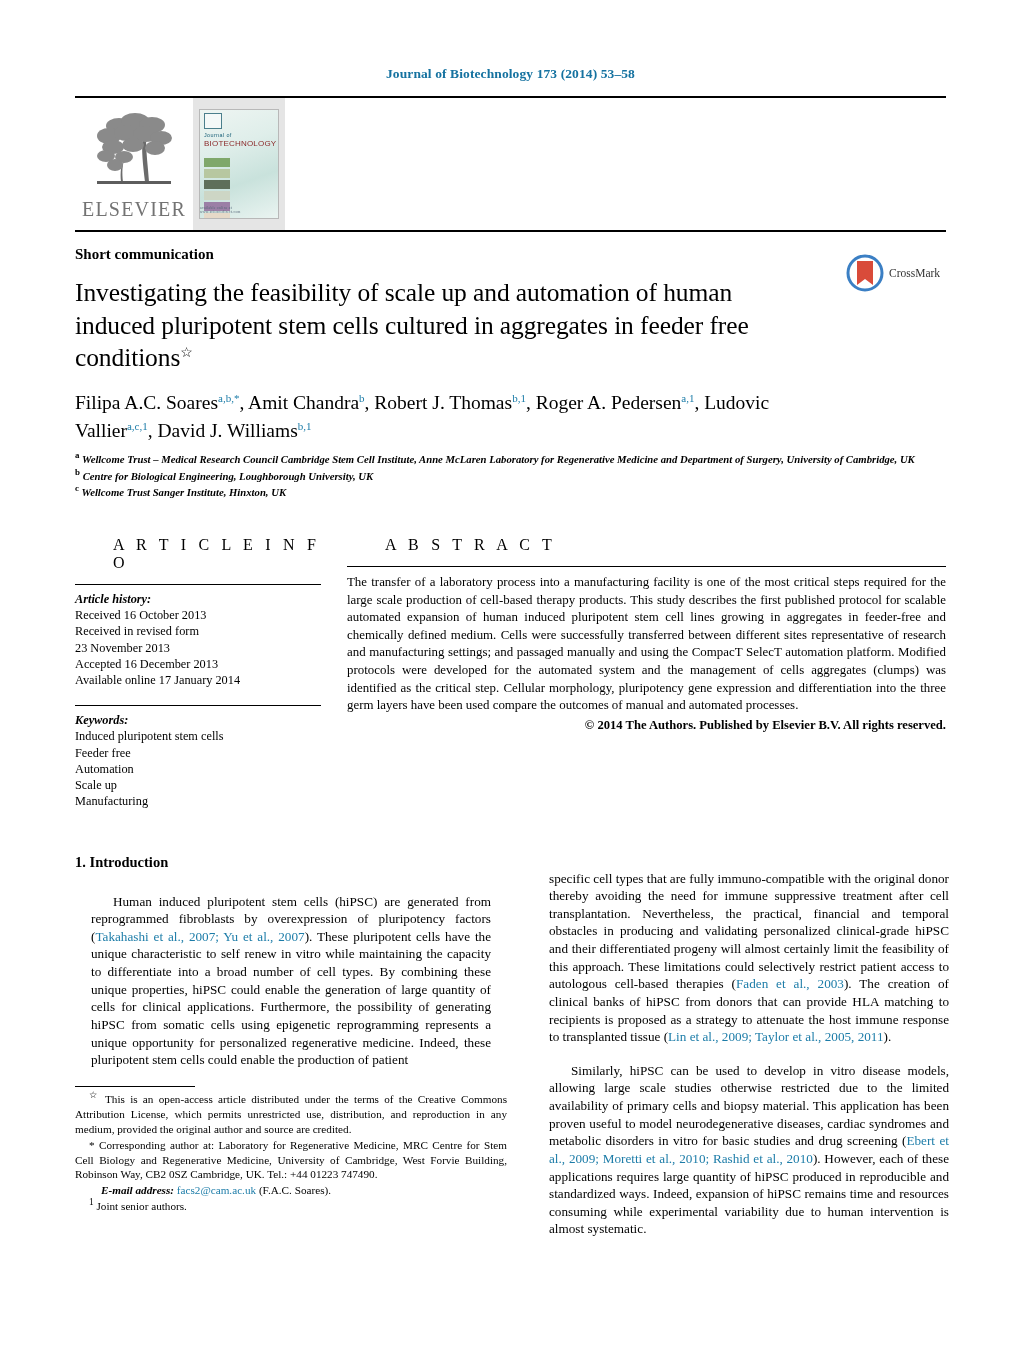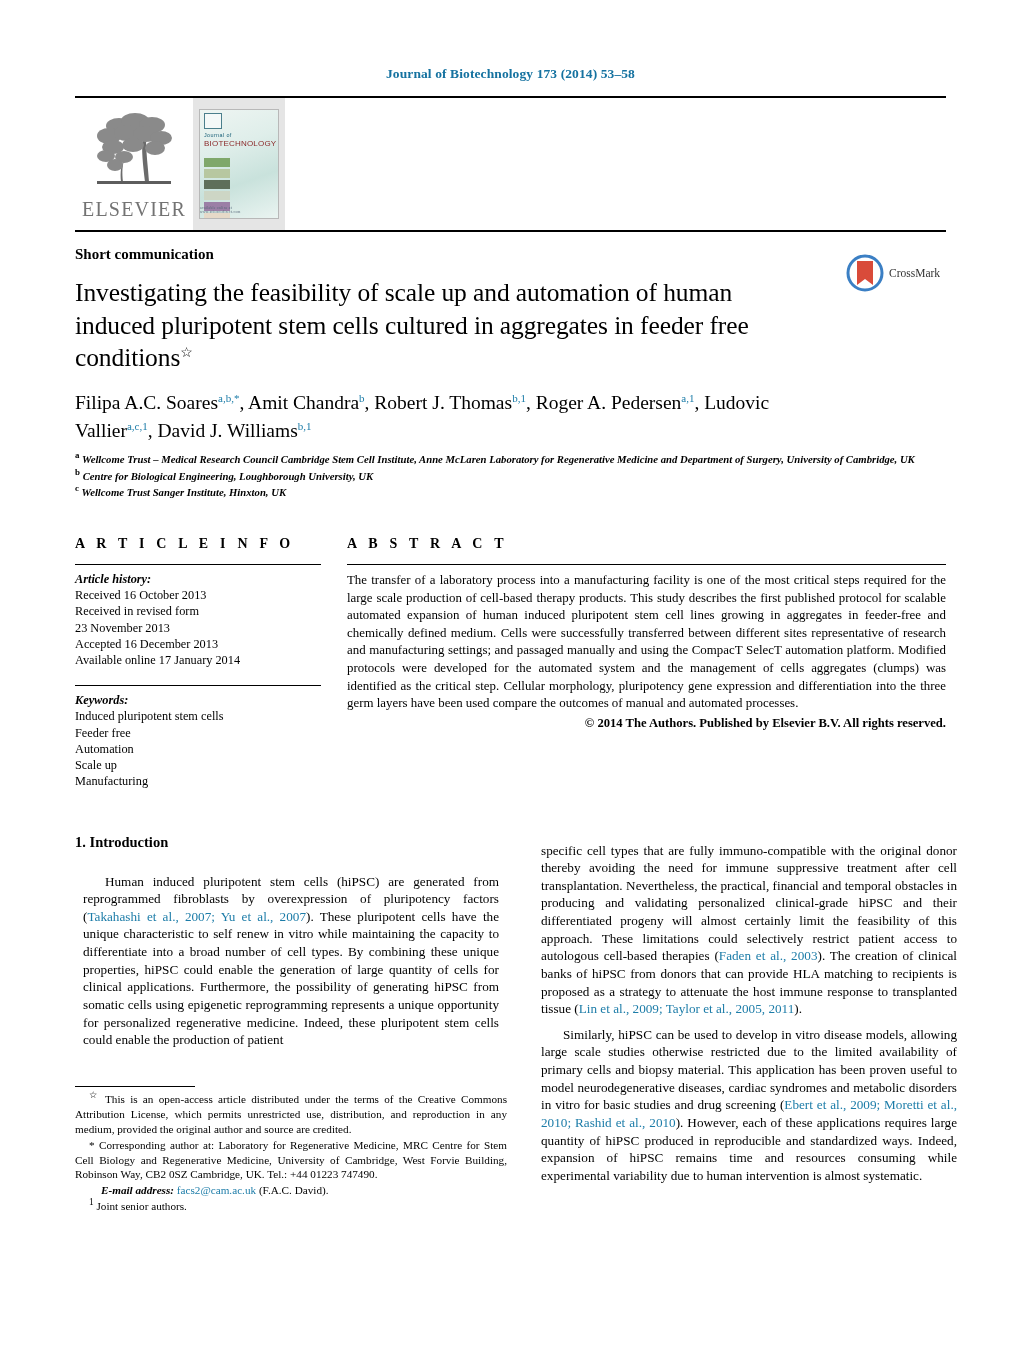--- a/index.html
+++ b/index.html
@@ -178,24 +178,25 @@
   
   .info-abstract {
     margin: 36px 75px 0 75px;
     display: flex;
     gap: 26px;
   }
   .col-info { width: 246px; flex: 0 0 246px; }
   .col-abstract { flex: 1 1 auto; }
   .sec-head {
     font-family: "Liberation Serif", serif;
-    font-weight: bold;
-    font-size: 14px;
+    font-weight: normal;
+    font-size: 16px;
     letter-spacing: 4.2px;
     margin-bottom: 12px;
+    margin-left: 38px;
   }
   .rule { border-top: 1.6px solid #000; }
   .info-block {
     padding-top: 6px;
     font-size: 12.3px;
     line-height: 1.32;
   }
   .info-block .lbl { font-style: italic; font-weight: bold; }
   .info-gap { height: 17px; }
   .abstract-body {
@@ -222,21 +223,21 @@
   .sec-title {
     font-size: 14.5px;
     font-weight: bold;
     margin-bottom: 22px;
   }
   .para {
     font-size: 13.2px;
     line-height: 1.335;
     text-align: justify;
     text-indent: 22px;
-    margin: 8px;
+    margin: 16px;
   }
   .para + .para { margin-top: 0; }
 
   
   .footnotes {
     position: absolute;
     left: 75px;
     top: 1086px;
     width: 432px;
     font-size: 11.2px;
@@ -417,21 +418,21 @@
     <div class="fn fn-indent">
       <sup class="marker">☆</sup>
       <span>This is an open-access article distributed under the terms of the Creative Commons Attribution License, which permits unrestricted use, distribution, and reproduction in any medium, provided the original author and source are credited.</span>
     </div>
     <div class="fn fn-indent">
       <span class="marker">*</span>
       <span>Corresponding author at: Laboratory for Regenerative Medicine, MRC Centre for Stem Cell Biology and Regenerative Medicine, University of Cambridge, West Forvie Building, Robinson Way, CB2 0SZ Cambridge, UK. Tel.: +44 01223 747490.</span>
     </div>
     <div class="fn email-line">
       <span class="em-lbl">E-mail address:</span>
-      <span class="link">facs2@cam.ac.uk</span><span> (F.A.C. David).</span>
+      <span class="link">facs2@cam.ac.uk</span><span> (F.A.C. Soares).</span>
     </div>
     <div class="fn fn-indent">
       <sup class="marker">1</sup>
       <span>Joint senior authors.</span>
     </div>
   </div>
 
 
 </div>
 

